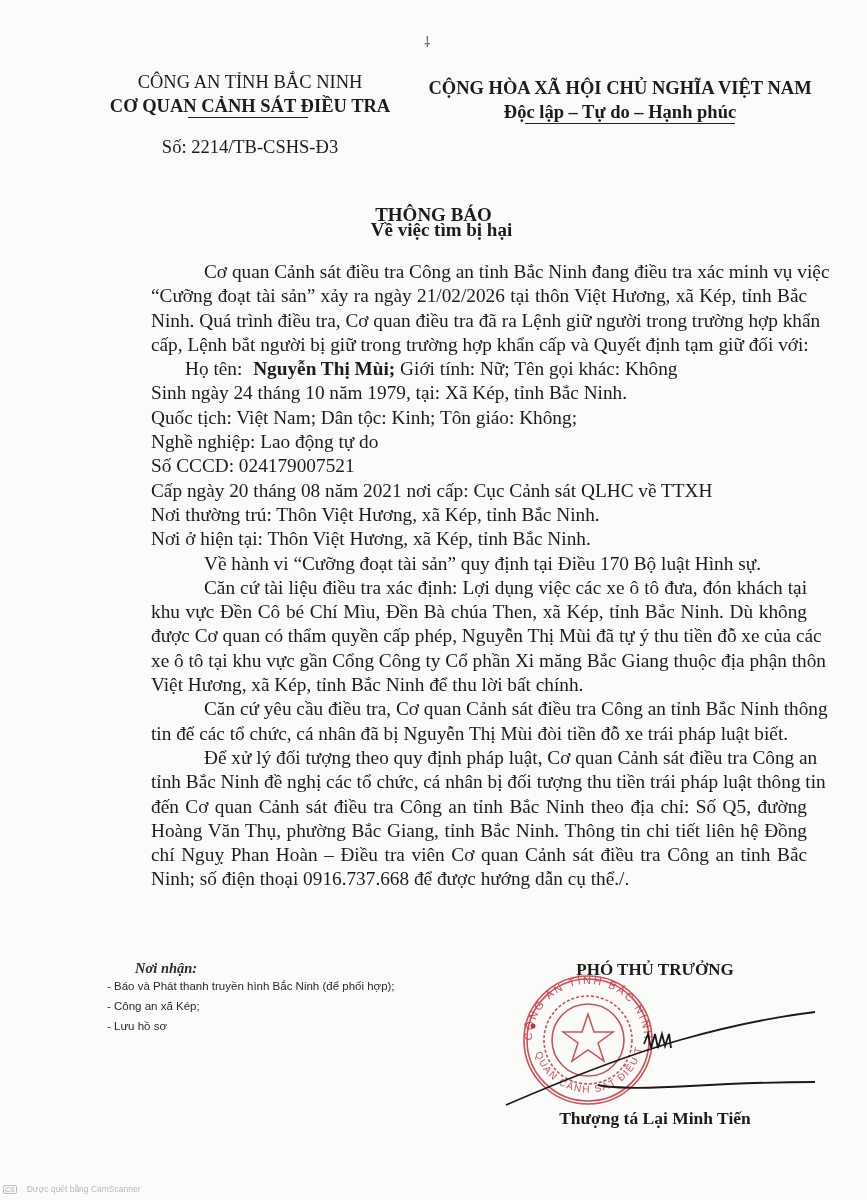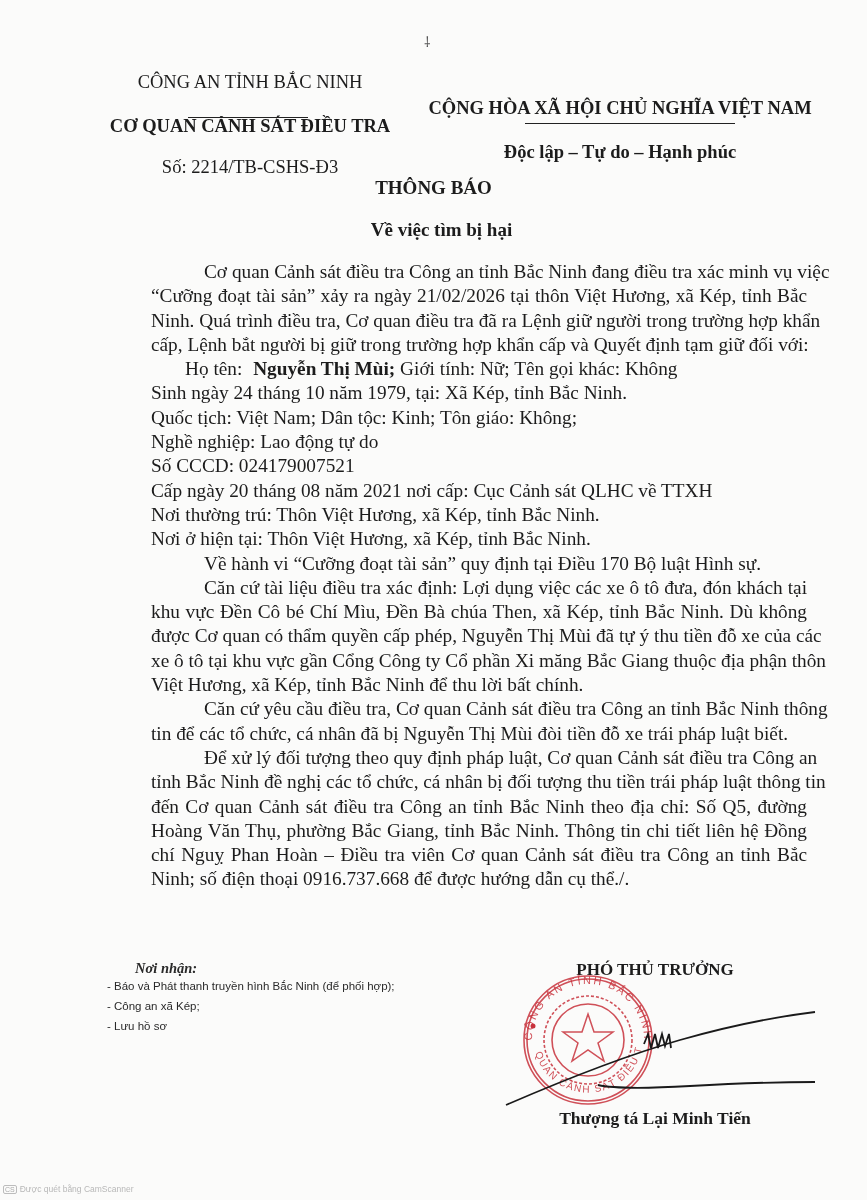--- a/index.html
+++ b/index.html
@@ -3,52 +3,52 @@
 <meta charset="utf-8">
 <style>
   html, body { margin:0; padding:0; }
   body {
     width:867px; height:1200px; background:#fbfbfa; position:relative; overflow:hidden;
     font-family:"Liberation Serif","DejaVu Serif",serif; color:#1c1c1c;
   }
   .abs { position:absolute; white-space:nowrap; }
   .hdr-left { position:absolute; left:100px; top:70px; width:300px; text-align:center; font-size:18.5px; line-height:24px; }
   .hdr-right { position:absolute; left:410px; top:76px; width:420px; text-align:center; font-size:18.5px; line-height:24px; }
-  .b { font-weight:bold;margin-top:20px; }
+  .b { font-weight:bold; }
   .u-line { position:absolute; height:1.2px; background:#222; }
   .title { position:absolute; left:0; width:867px; text-align:center; font-weight:bold; font-size:19px; }
   .body-text { position:absolute; left:107px; width:700px; font-size:19.3px; line-height:24.3px; }
   .line { display:block; white-space:nowrap; height:24.3px;margin-left:44px; }
   .ind { padding-left:53px; }
   .just { text-align:justify; text-align-last:justify; }
   .recipients { position:absolute; left:107px; top:960px; font-family:"Liberation Sans","DejaVu Sans",sans-serif; font-size:11.5px; line-height:20px; color:#2a2a2a; }
   .recipients .head { font-family:"Liberation Serif",serif; font-style:italic; font-weight:bold; font-size:14.5px; }
   .sig { position:absolute; left:490px; width:330px; text-align:center; font-weight:bold; }
-  .footer { position:absolute; left:3px; top:1184px; font-family:"Liberation Sans",sans-serif; font-size:8.5px; color:#b8b8b8; display:flex; align-items:center; gap:3px; }
+  .footer { position:absolute; left:3px; top:1184px; font-family:"Liberation Sans",sans-serif; font-size:8.5px; color:#b8b8b8; display:flex; align-items:center; gap:10px; }
   .cs-logo { border:1px solid #bcbcbc; border-radius:2px; font-size:7px; padding:0 1px; color:#aaa; }
 </style>
 </head>
 <body>
 
 <div class="abs" style="left:424px; top:32px; font-size:14px; color:#555;">⸸</div>
 
 <div class="hdr-left">
   <div>CÔNG AN TỈNH BẮC NINH</div>
   <div class="b">CƠ QUAN CẢNH SÁT ĐIỀU TRA</div>
   <div style="margin-top:17px;">Số: 2214/TB-CSHS-Đ3</div>
 </div>
 <div class="u-line" style="left:188px; top:117px; width:120px;"></div>
 
 <div class="hdr-right">
   <div class="b">CỘNG HÒA XÃ HỘI CHỦ NGHĨA VIỆT NAM</div>
   <div class="b">Độc lập – Tự do – Hạnh phúc</div>
 </div>
 <div class="u-line" style="left:525px; top:123px; width:210px;"></div>
 
-<div class="title" style="top:177px;">THÔNG BÁO</div>
+<div class="title" style="top:204px;">THÔNG BÁO</div>
 <div class="title" style="top:219px;padding-left:8px;">Về việc tìm bị hại</div>
 
 <div class="body-text" style="top:260px;">
   <span class="line ind just">Cơ quan Cảnh sát điều tra Công an tỉnh Bắc Ninh đang điều tra xác minh vụ việc</span>
   <span class="line just">“Cưỡng đoạt tài sản” xảy ra ngày 21/02/2026 tại thôn Việt Hương, xã Kép, tỉnh Bắc</span>
   <span class="line just">Ninh. Quá trình điều tra, Cơ quan điều tra đã ra Lệnh giữ người trong trường hợp khẩn</span>
   <span class="line">cấp, Lệnh bắt người bị giữ trong trường hợp khẩn cấp và Quyết định tạm giữ đối với:</span>
 
   <span class="line" style="padding-left:34px;">
     <span>Họ tên:</span>

